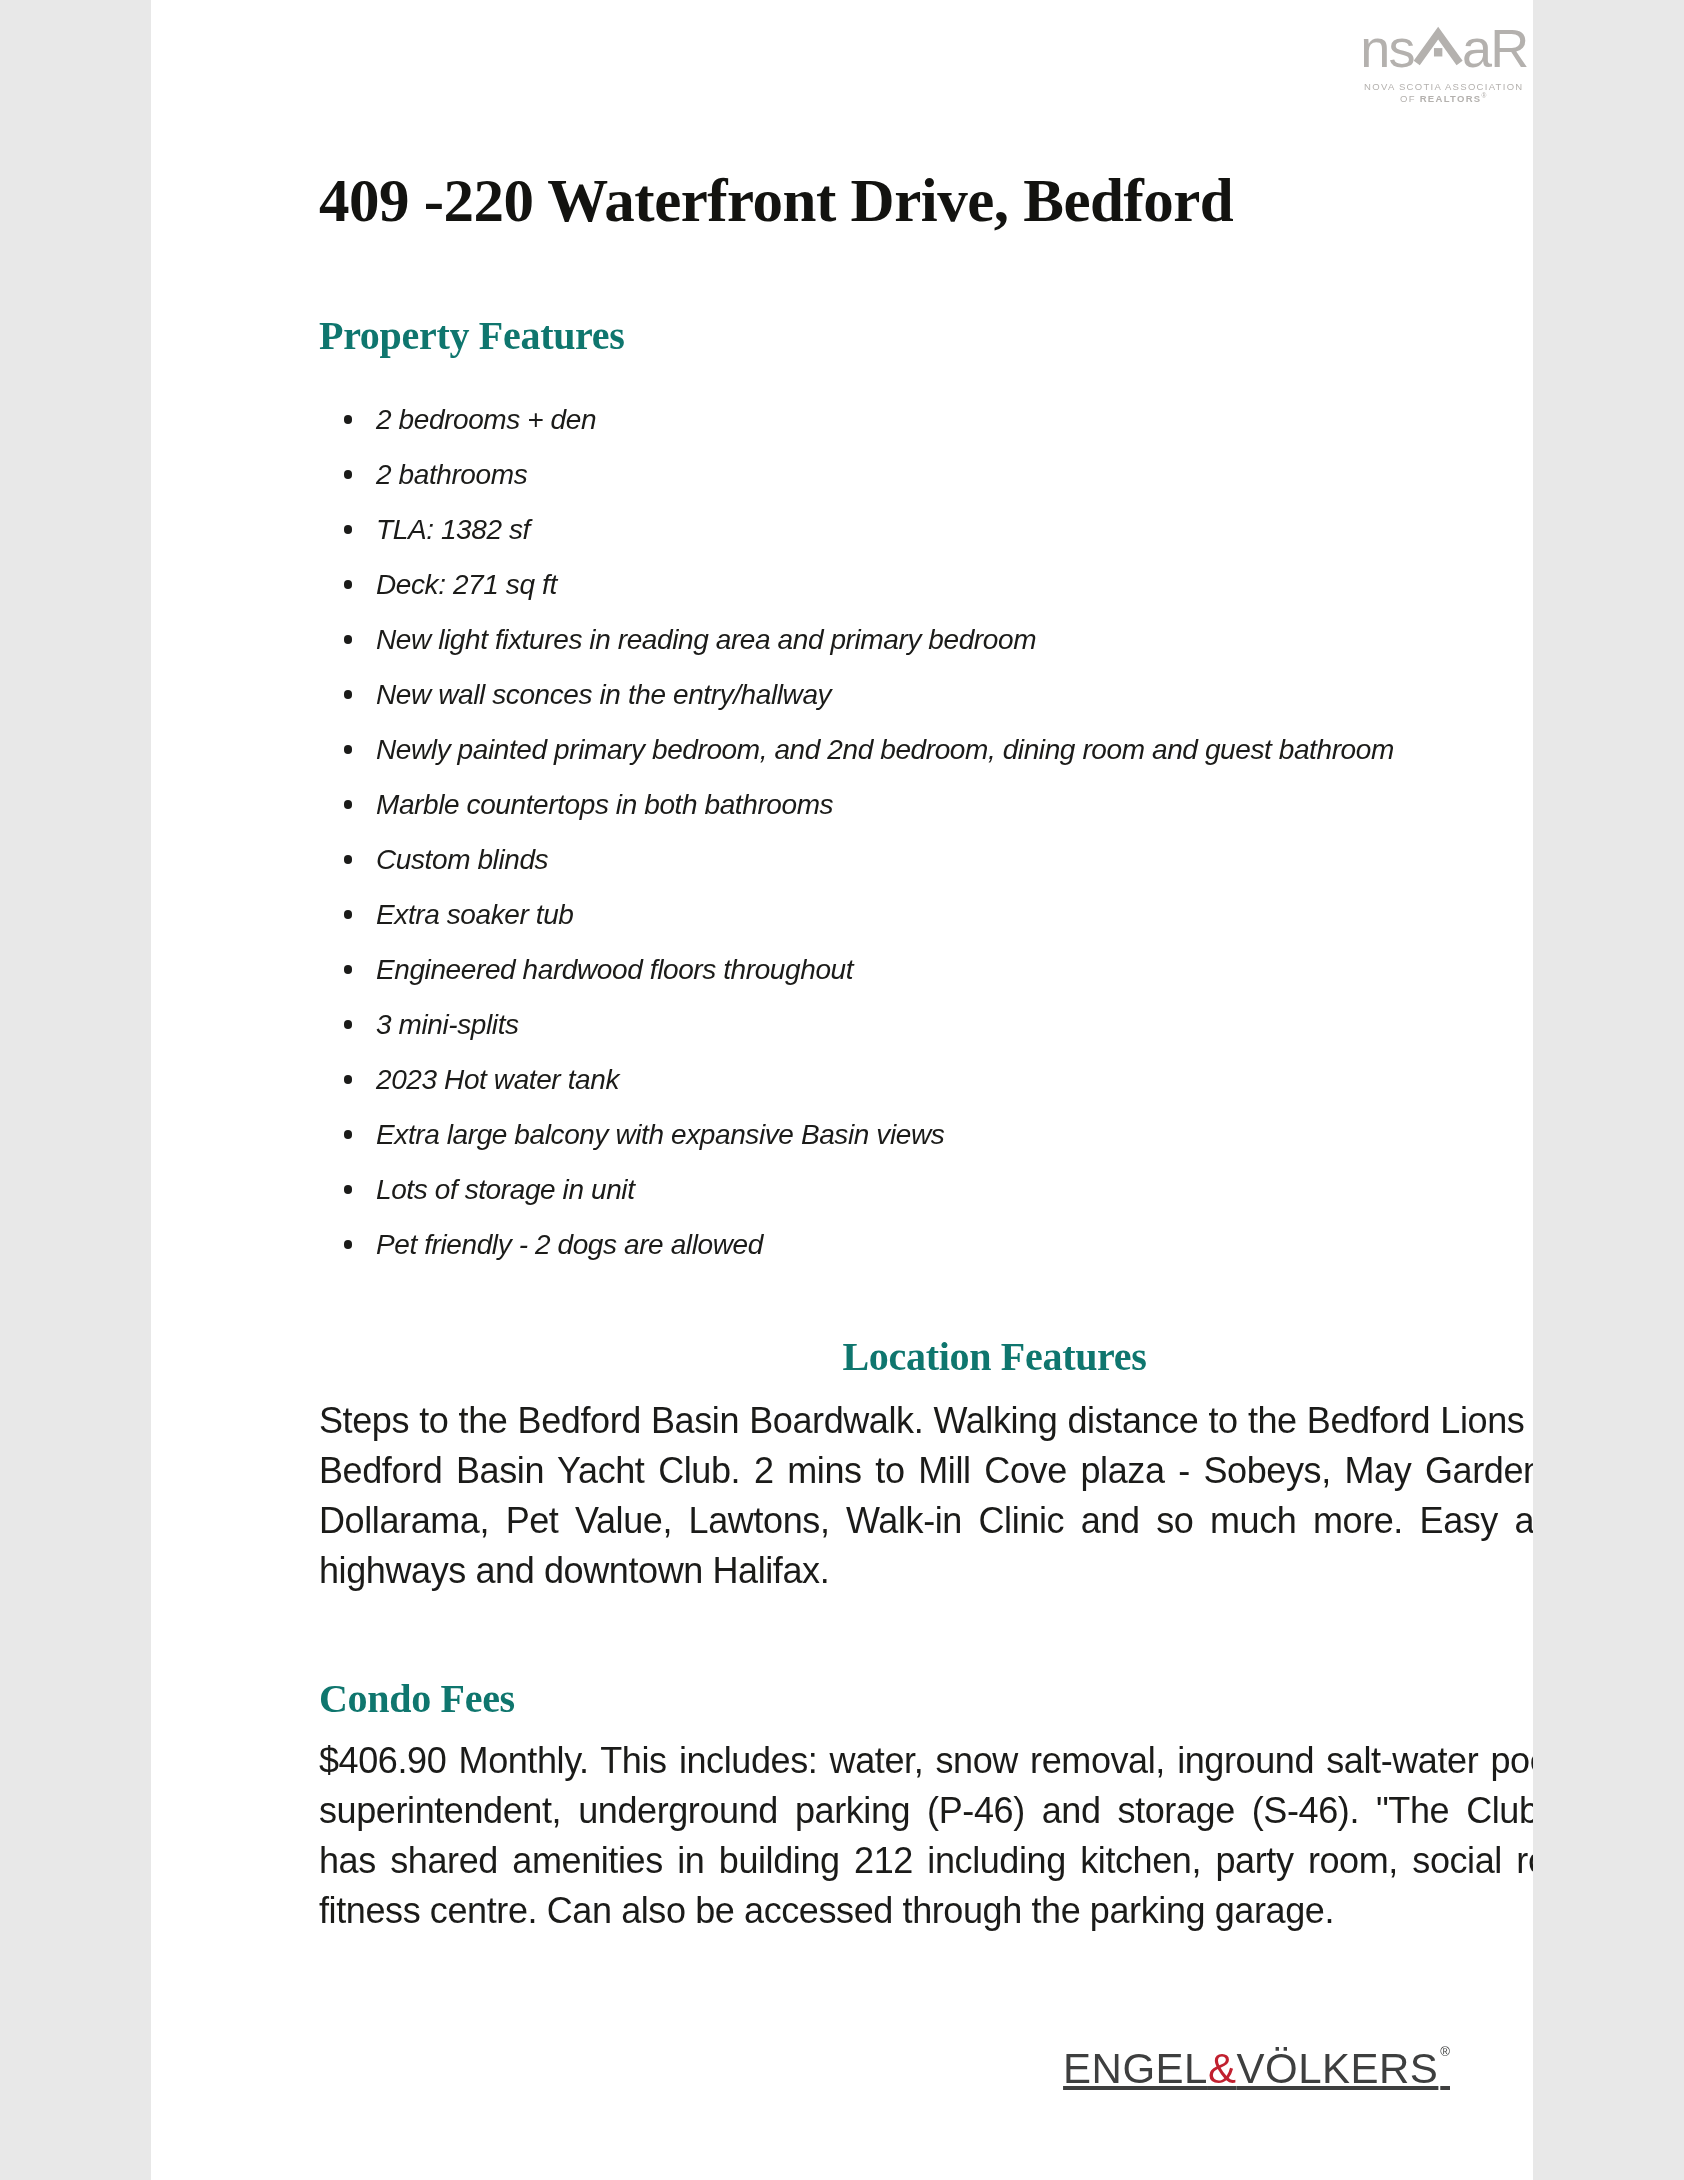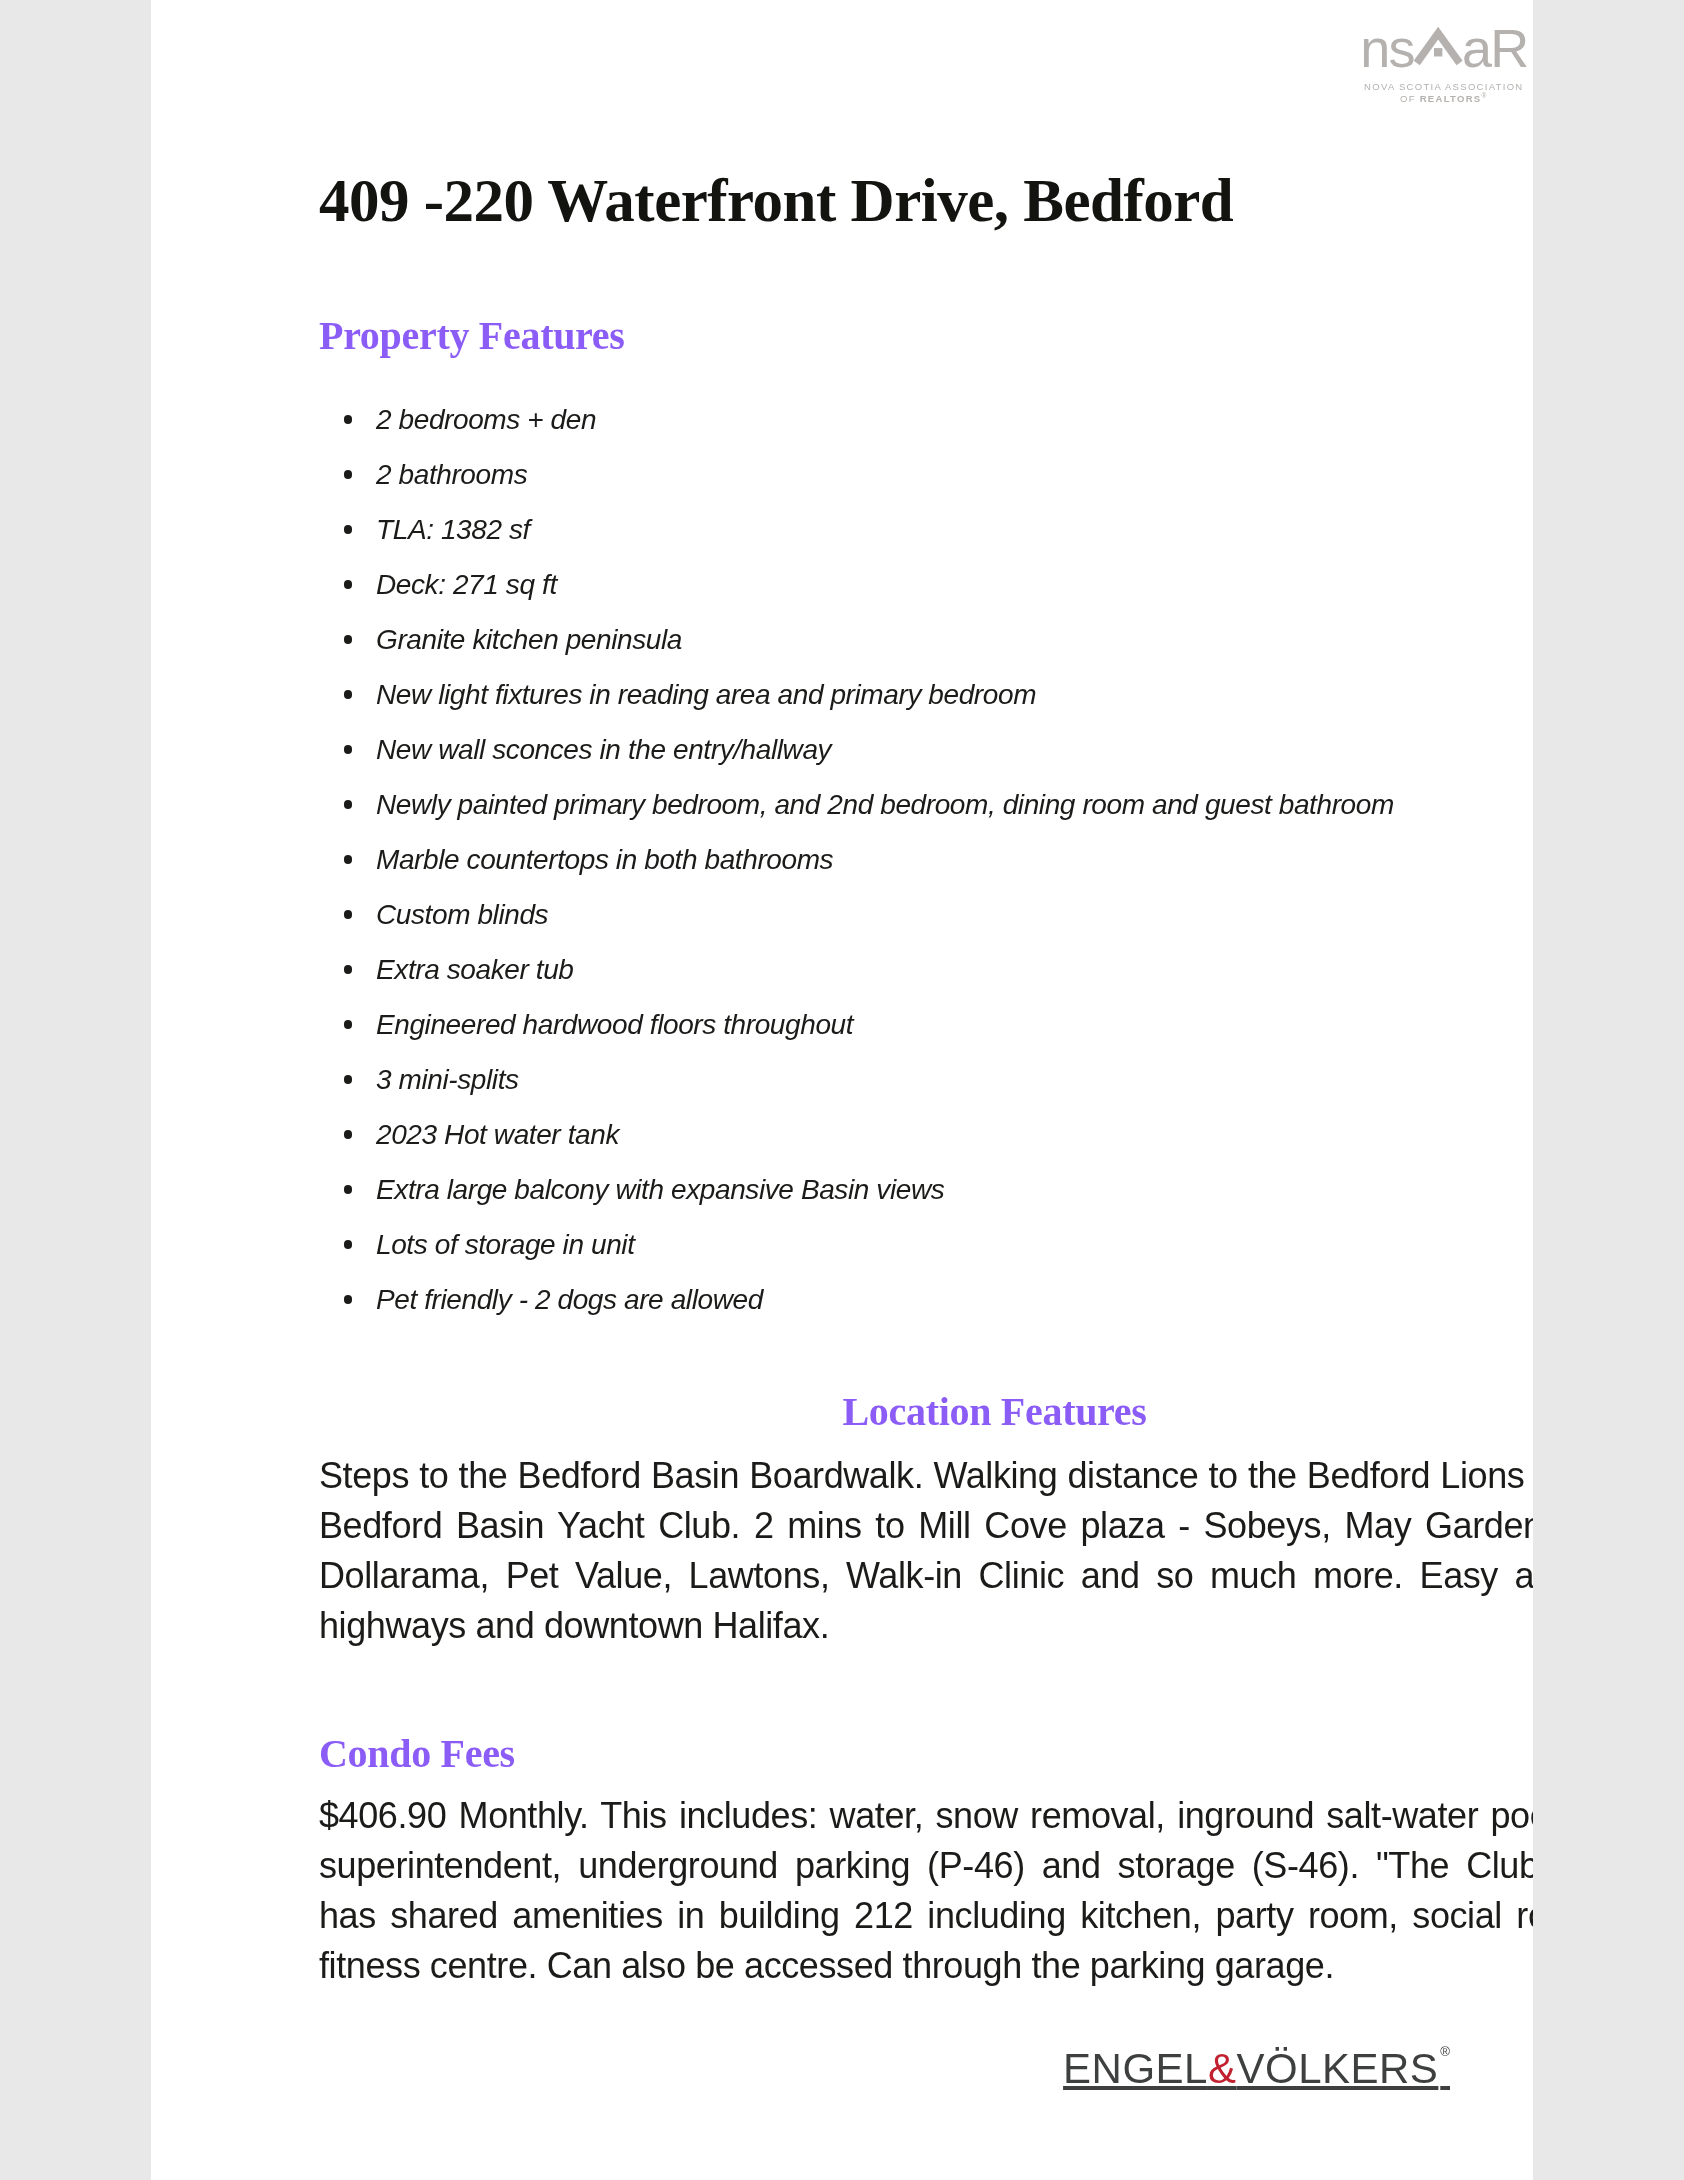--- a/index.html
+++ b/index.html
@@ -43,21 +43,21 @@
     letter-spacing:-0.5px;
     color:#131310;
     white-space:nowrap;
   }
   h2.section-heading {
     margin:0;
     font-family:"Liberation Serif", serif;
     font-weight:600;
     font-size:40px; line-height:1.2;
     letter-spacing:-0.3px;
-    color:#8b5cf6;
+    color:#0f766e;
   }
   h2.h-property { margin-top:76px; }
   h2.h-location { margin-top:61px;text-align:center; }
   h2.h-condo    { margin-top:79px; }
 
   ul.features {
     margin:32px 0 0 0; padding:0; list-style:none;
   }
   ul.features li {
     position:relative;
@@ -112,21 +112,20 @@
   <main class="content">
 
     <h1 class="title">409 -220 Waterfront Drive, Bedford</h1>
 
     <h2 class="section-heading h-property">Property Features</h2>
     <ul class="features">
       <li>2 bedrooms + den</li>
       <li>2 bathrooms</li>
       <li>TLA: 1382 sf</li>
       <li>Deck: 271 sq ft</li>
-      <li>Granite kitchen peninsula</li>
       <li>New light fixtures in reading area and primary bedroom</li>
       <li>New wall sconces in the entry/hallway</li>
       <li>Newly painted primary bedroom, and 2nd bedroom, dining room and guest bathroom</li>
       <li>Marble countertops in both bathrooms</li>
       <li>Custom blinds</li>
       <li>Extra soaker tub</li>
       <li>Engineered hardwood floors throughout</li>
       <li>3 mini-splits</li>
       <li>2023 Hot water tank</li>
       <li>Extra large balcony with expansive Basin views</li>

